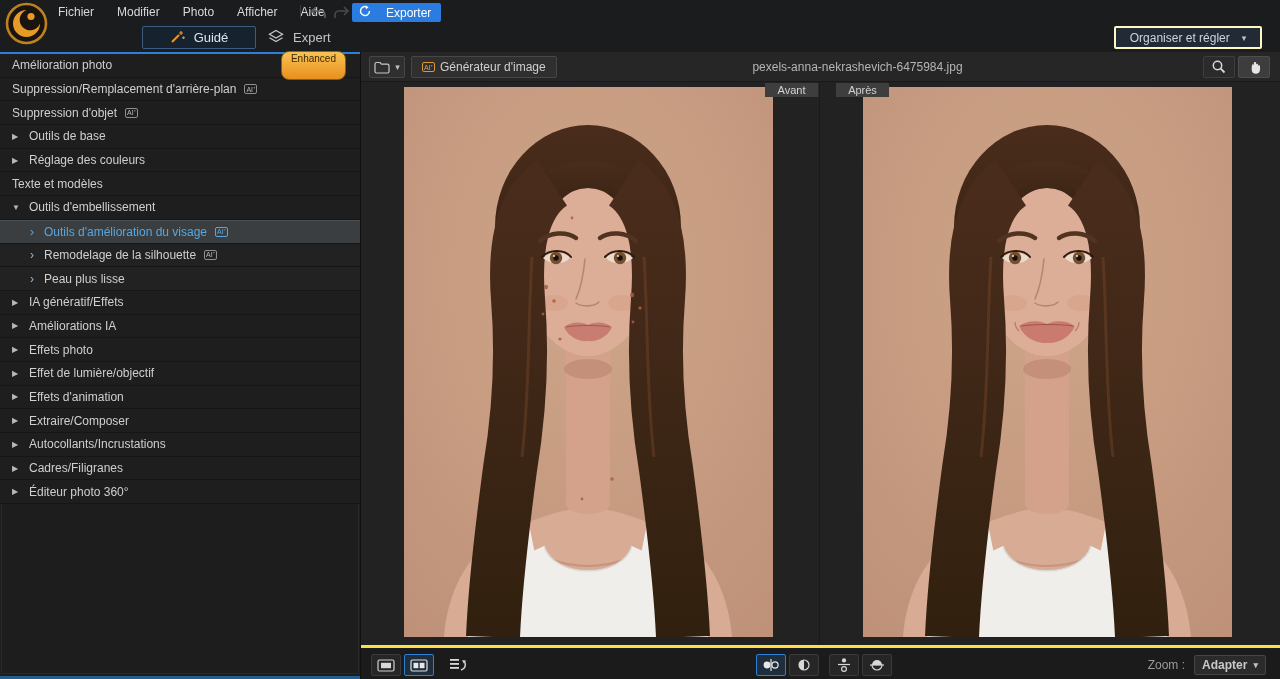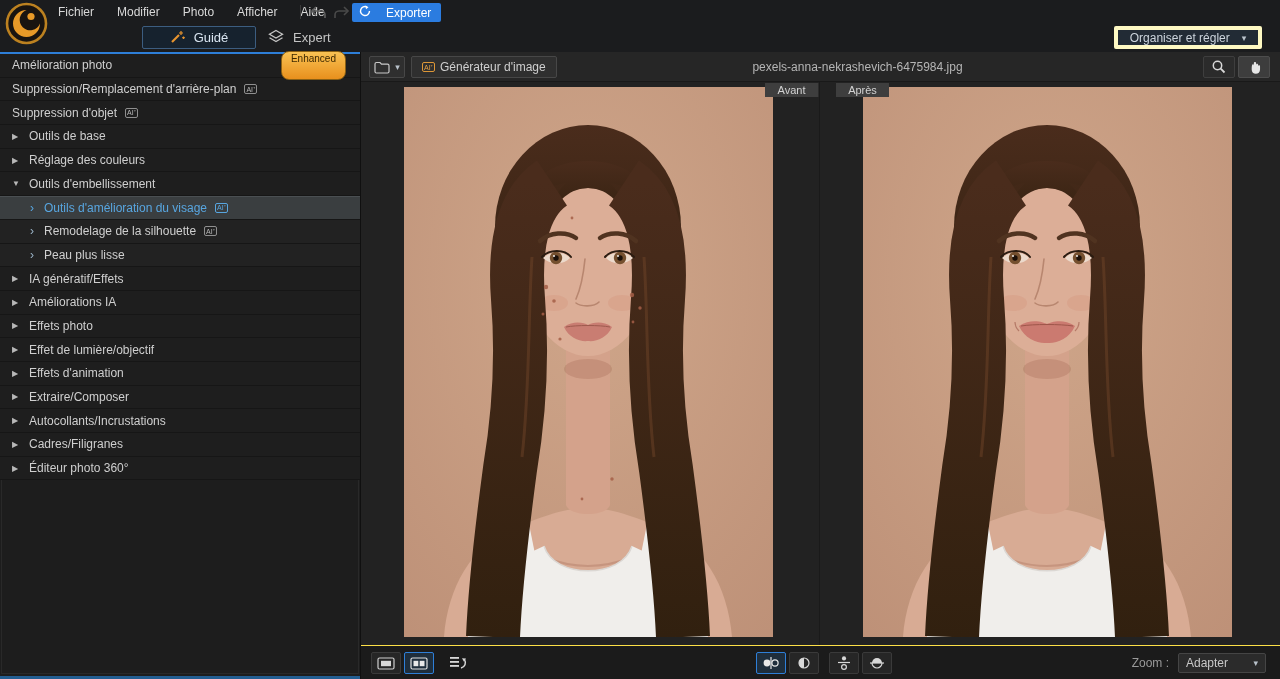--- a/index.html
+++ b/index.html
@@ -24,21 +24,21 @@
   .restore-box { width:10px; height:10px; position:relative; }
   .restore-box i { position:absolute; border:1px solid #c9c9c9; width:8px; height:8px; display:block; }
   .restore-box i:first-child { right:0; top:0; }
   .restore-box i:last-child { left:0; bottom:0; background:#1b1c1e; }
   .close { font-size:12px; }
 
   
   .mode-row { position:absolute; top:24px; left:0; right:0; height:28px; background:#1b1c1e; }
   .guided-btn { position:absolute; left:142px; top:2px; width:114px; height:23px; border:1px solid #3c5d80; background:#16222e; border-radius:2px; display:flex; align-items:center; justify-content:center; gap:9px; color:#d9e5f1; font-size:13px; }
   .expert-btn { position:absolute; left:268px; top:2px; height:23px; display:flex; align-items:center; gap:9px; color:#c4c4c4; font-size:13px; background:none; border:none; font-family:inherit; }
-  .organize-btn { position:absolute; right:18px; top:2px; width:148px; height:23px; background:#222b35; border:4px solid #fef9c3; border-radius:2px; color:#ccd4dc; font-size:12px; display:flex; align-items:center; justify-content:center; gap:12px; }
+  .organize-btn { position:absolute; right:18px; top:2px; width:148px; height:23px; background:#222b35; border:2px solid #fef9c3; border-radius:2px; color:#ccd4dc; font-size:12px; display:flex; align-items:center; justify-content:center; gap:12px; }
   .caret { font-size:9px; color:#b9c2cb; }
 
   
   .sidebar { position:absolute; top:52px; left:0; width:360px; bottom:0; background:#1d1d1d; border-top:2px solid #2e7fd8; border-bottom:3px solid #235e92; }
   .sidebar-frame { position:absolute; inset:0 1px 2px 1px; border:1px solid #292929; border-top:none; }
   .srow { display:flex; align-items:center; height:23.7px; border-bottom:1px solid #161616; padding:0 12px; font-size:12px; color:#cfcfcf; cursor:default; background:#1e1e1e; }
   .srow .arr { width:17px; font-size:8px; color:#b8b8b8; flex:0 0 auto; }
   .srow.sub { padding-left:30px; background:#222222; }
   .srow.sub .chev { width:14px; color:#9ab3c6; font-size:12px; flex:0 0 auto; }
   .srow.sel { background:#3a3e40; color:#58a6e0; border-top:1px solid #4a4f52; }
@@ -62,29 +62,29 @@
 
   .canvas { position:absolute; top:30px; left:0; right:0; bottom:34px; background:#222222; overflow:hidden; }
   .canvas-div { position:absolute; left:458px; top:0; bottom:0; width:1px; background:#1a1a1a; }
   .photo { position:absolute; top:5px; width:369px; height:550px; }
   .photo-before { left:43px; } .photo-after { left:502px; }
   .cmp-tab { position:absolute; top:1px; height:14px; font-size:11px; line-height:14px; text-align:center; background:#3e3e3e; color:#d2d2d2; z-index:3; cursor:default; }
   .tab-avant { left:404px; width:54px; border-right:1px solid #2b2b2b; }
   .tab-apres { left:459px; width:53px;margin-left:16px; }
 
   
-  .statusbar { position:absolute; left:0; right:0; bottom:0; height:34px; background:#1b1b1b; border-top:1px solid #fde047; }
+  .statusbar { position:absolute; left:0; right:0; bottom:0; height:34px; background:#1b1b1b; border-top:3px solid #fde047; }
   .view-group { position:absolute; left:10px; top:6px; display:flex; gap:3px; }
   .sbtn { width:30px; height:22px; background:#262626; border:1px solid #3a3a3a; border-radius:2px; display:flex; align-items:center; justify-content:center; padding:0; }
   .sbtn.active { border-color:#2e7fd8; background:#1f2e3c; }
   .hist-icon { position:absolute; left:84px; top:6px; width:28px; height:22px; display:flex; align-items:center; justify-content:center; }
   .compare-group { position:absolute; left:395px; top:6px; display:flex; gap:3px; }
   .compare-group .gap { margin-left:7px; }
   .zoom-area { position:absolute; right:14px; top:7px; display:flex; align-items:center; gap:9px; color:#9a9a9a; font-size:12px; }
-  .zoom-select { width:88px; height:20px; background:#2b2b2b; border:1px solid #454545; border-radius:2px; color:#c8c8c8; display:flex; align-items:center; justify-content:space-between; padding:8px 7px; font-size:12px; }
+  .zoom-select { width:72px; height:20px; background:#2b2b2b; border:1px solid #454545; border-radius:2px; color:#c8c8c8; display:flex; align-items:center; justify-content:space-between; padding:8px 7px; font-size:12px;font-weight:bold; }
 </style>
 </head>
 <body>
 
 <div class="app">
 
   <div class="titlebar">
     <span class="logo">
       <svg viewBox="0 0 43 43" width="43" height="43">
         <circle cx="21.5" cy="21.5" r="19.5" fill="#191410" stroke="#bc8120" stroke-width="2.6"></circle>
@@ -163,20 +163,23 @@
           <span class="slabel">Suppression d'objet</span>
           <span class="ai">AI⁺</span>
         </div>
         <div class="srow">
           <span class="arr">▶</span>
           <span class="slabel">Outils de base</span>
         </div>
         <div class="srow">
           <span class="arr">▶</span>
           <span class="slabel">Réglage des couleurs</span>
+        </div>
+        <div class="srow">
+          <span class="slabel">Texte et modèles</span>
         </div>
         <div class="srow">
           <span class="arr">▼</span>
           <span class="slabel">Outils d'embellissement</span>
         </div>
         <div class="srow sub sel">
           <span class="chev">›</span>
           <span class="slabel">Outils d'amélioration du visage</span>
           <span class="ai">AI⁺</span>
         </div>

